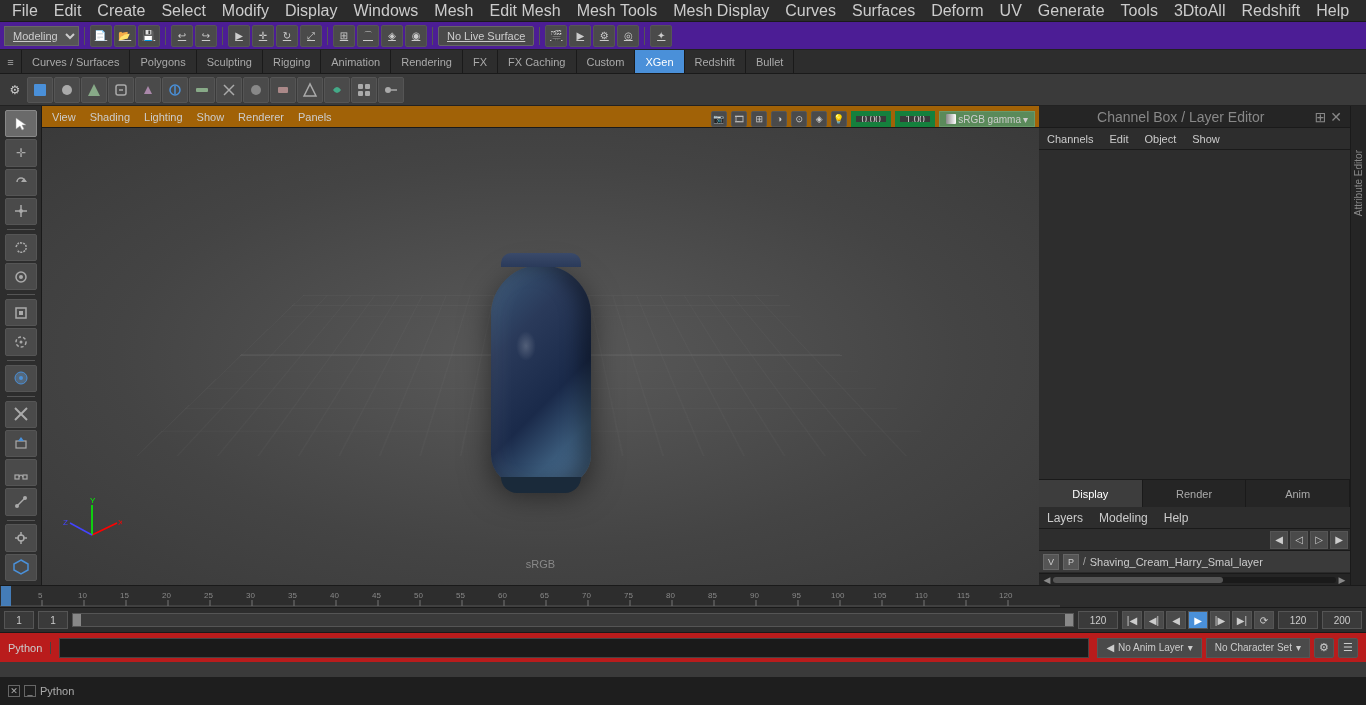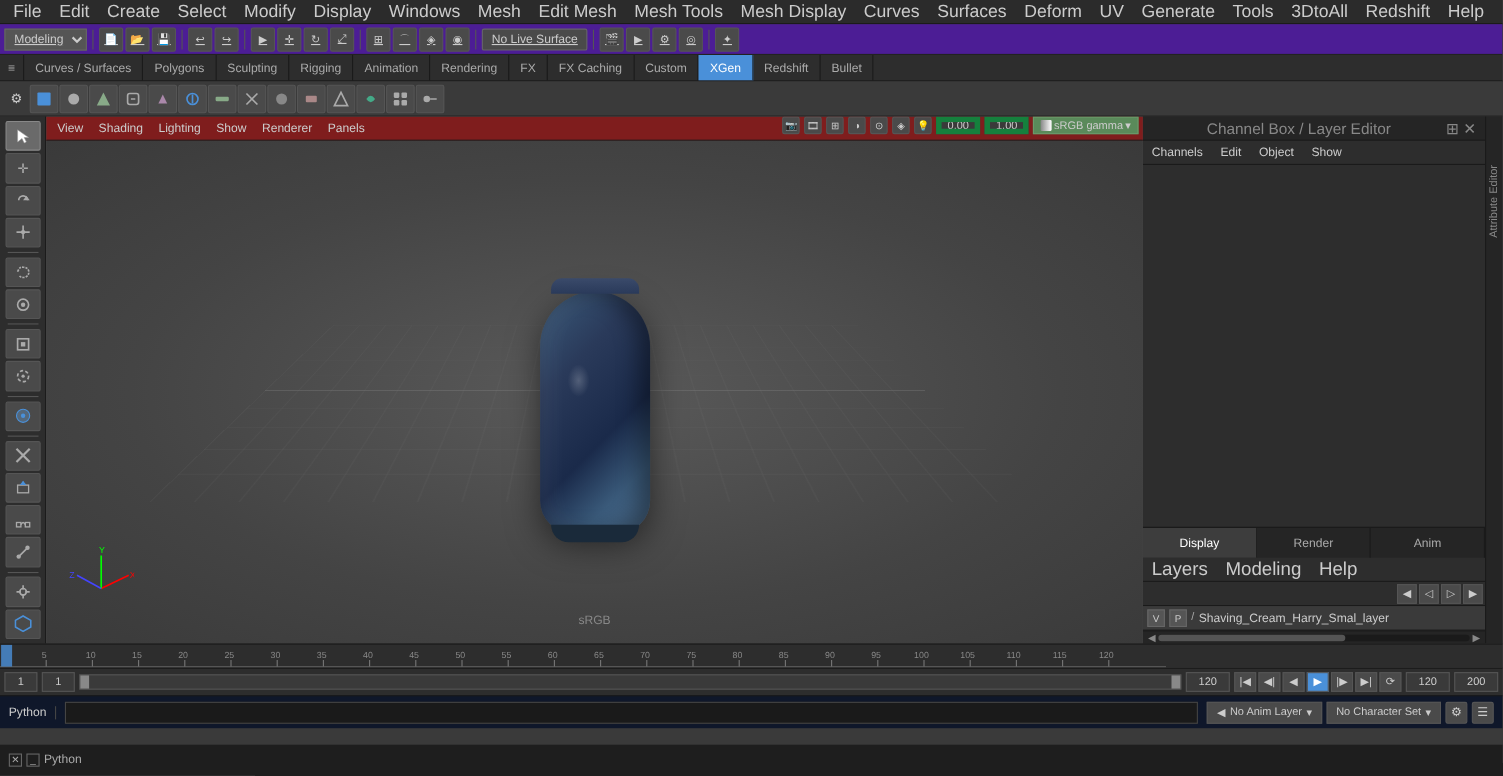--- a/index.html
+++ b/index.html
@@ -188,23 +188,23 @@
 
     
     #viewport {
       flex: 1;
       background: #4a4a4a;
       position: relative;
       overflow: hidden;
     }
     #viewport-toolbar {
       height: 22px;
-      background: #7f1d1d;
-      display: flex;
-      align-items: flex-start;
+      background: #a16207;
+      display: flex;
+      align-items: flex-end;
       padding: 0 4px;
       gap: 2px;
       border-bottom: 1px solid #1a1a1a;
     }
     .vp-menu {
       padding: 0 6px;
       cursor: pointer;
       color: #ccc;
       font-size: 11px;
       height: 100%;
@@ -378,21 +378,21 @@
       gap: 0;
       border-bottom: 1px solid #1a1a1a;
     }
     .layer-menu {
       padding: 0 8px;
       cursor: pointer;
       color: #ccc;
       height: 100%;
       display: flex;
       align-items: center;
-      font-size: 17px;
+      font-size: 12px;
     }
     #layer-toolbar {
       height: 22px;
       display: flex;
       align-items: center;
       justify-content: flex-end;
       gap: 2px;
       padding: 0 2px;
       border-bottom: 1px solid #1a1a1a;
     }
@@ -524,21 +524,21 @@
       font-size: 10px;
       cursor: pointer;
       display: flex;
       align-items: center;
       justify-content: center;
     }
 
     
     #status-bar {
       height: 30px;
-      background: #0f172a;
+      background: #b91c1c;
       display: flex;
       align-items: center;
       border-top: 1px solid #1a1a1a;
       padding: 0 8px;
       gap: 4px;
     }
     .status-right {
       display: flex;
       align-items: center;
       gap: 4px;

